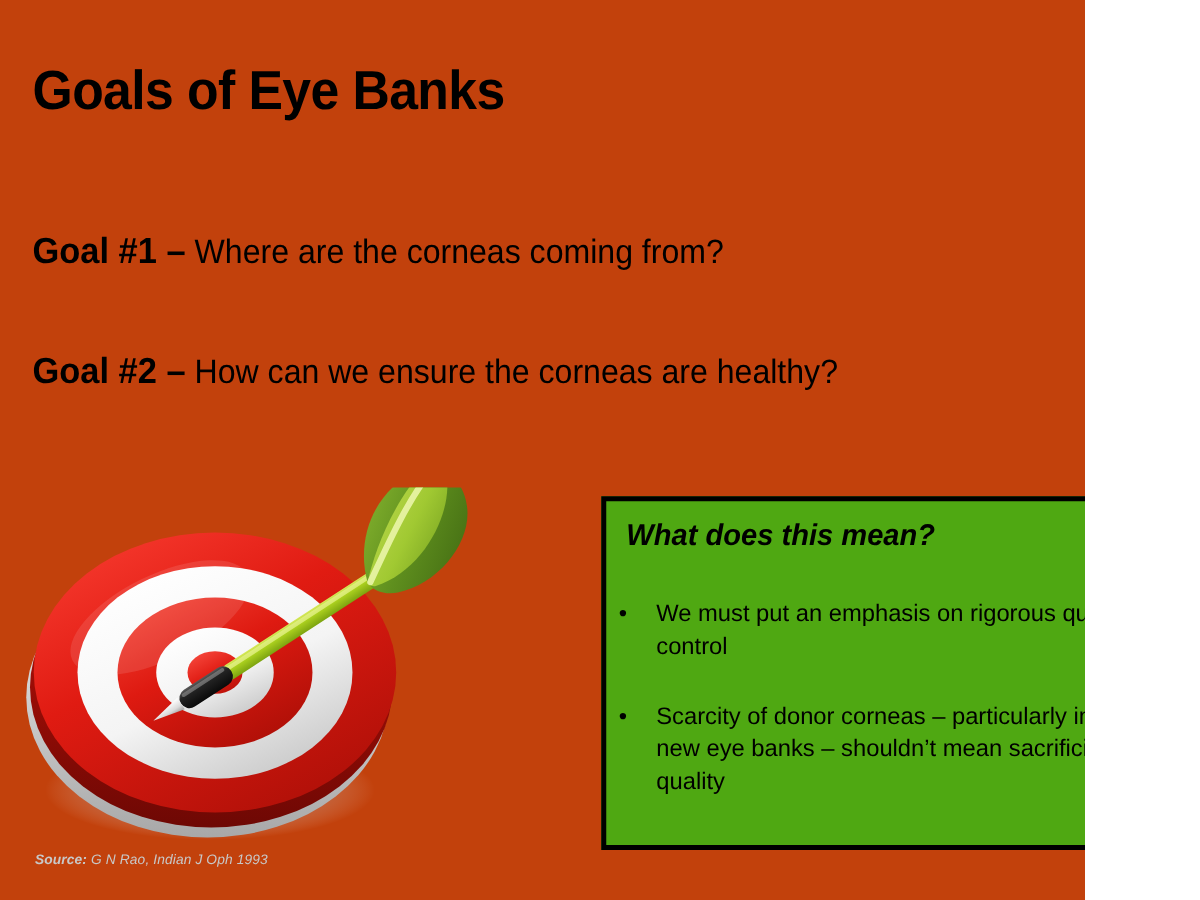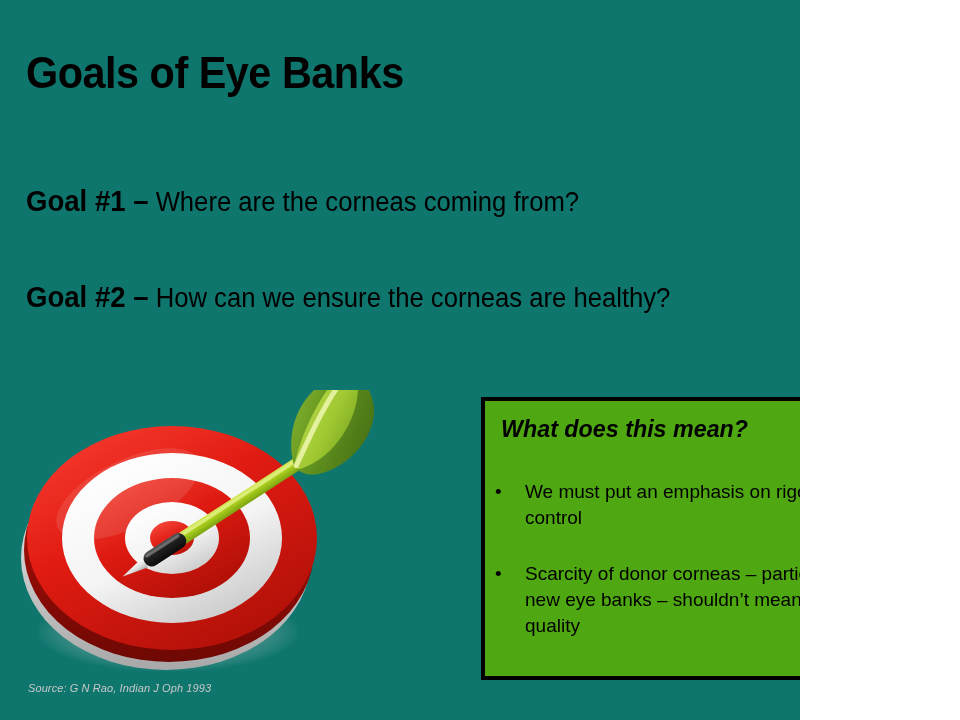--- a/index.html
+++ b/index.html
@@ -6,23 +6,23 @@
     margin: 0;
     padding: 0;
     background: #ffffff;
   }
   body {
     font-family: "Liberation Sans", sans-serif;
   }
 
   #slide {
     position: relative;
-    width: 800px;
+    width: 868px;
     height: 720px;
-    background: #0f766e;
+    background: #c2410c;
     overflow: hidden;
   }
 
   
   #slide-title {
     position: absolute;
     left: 26px;
     top: 50px;
     font-size: 44px;
     font-weight: bold;
@@ -124,21 +124,21 @@
     position: absolute;
     left: 28px;
     top: 682px;
     font-size: 11px;
     font-style: italic;
     color: #C8C8C8;
     white-space: nowrap;
     letter-spacing: 0.1px;
   }
   #source-note .source-label {
-    font-weight: normal;
+    font-weight: bold;
     font-style: italic;
   }
 </style>
 </head>
 <body>
 
 <div id="slide">
 
   <div id="slide-title">Goals of Eye Banks</div>
 

